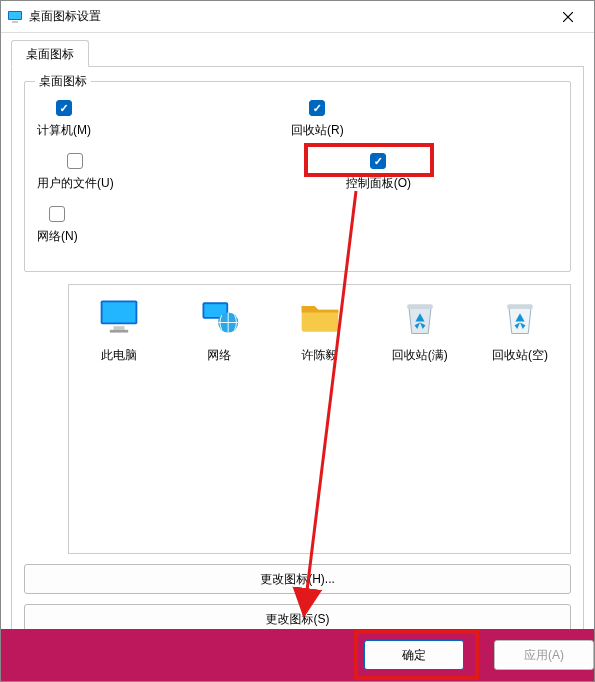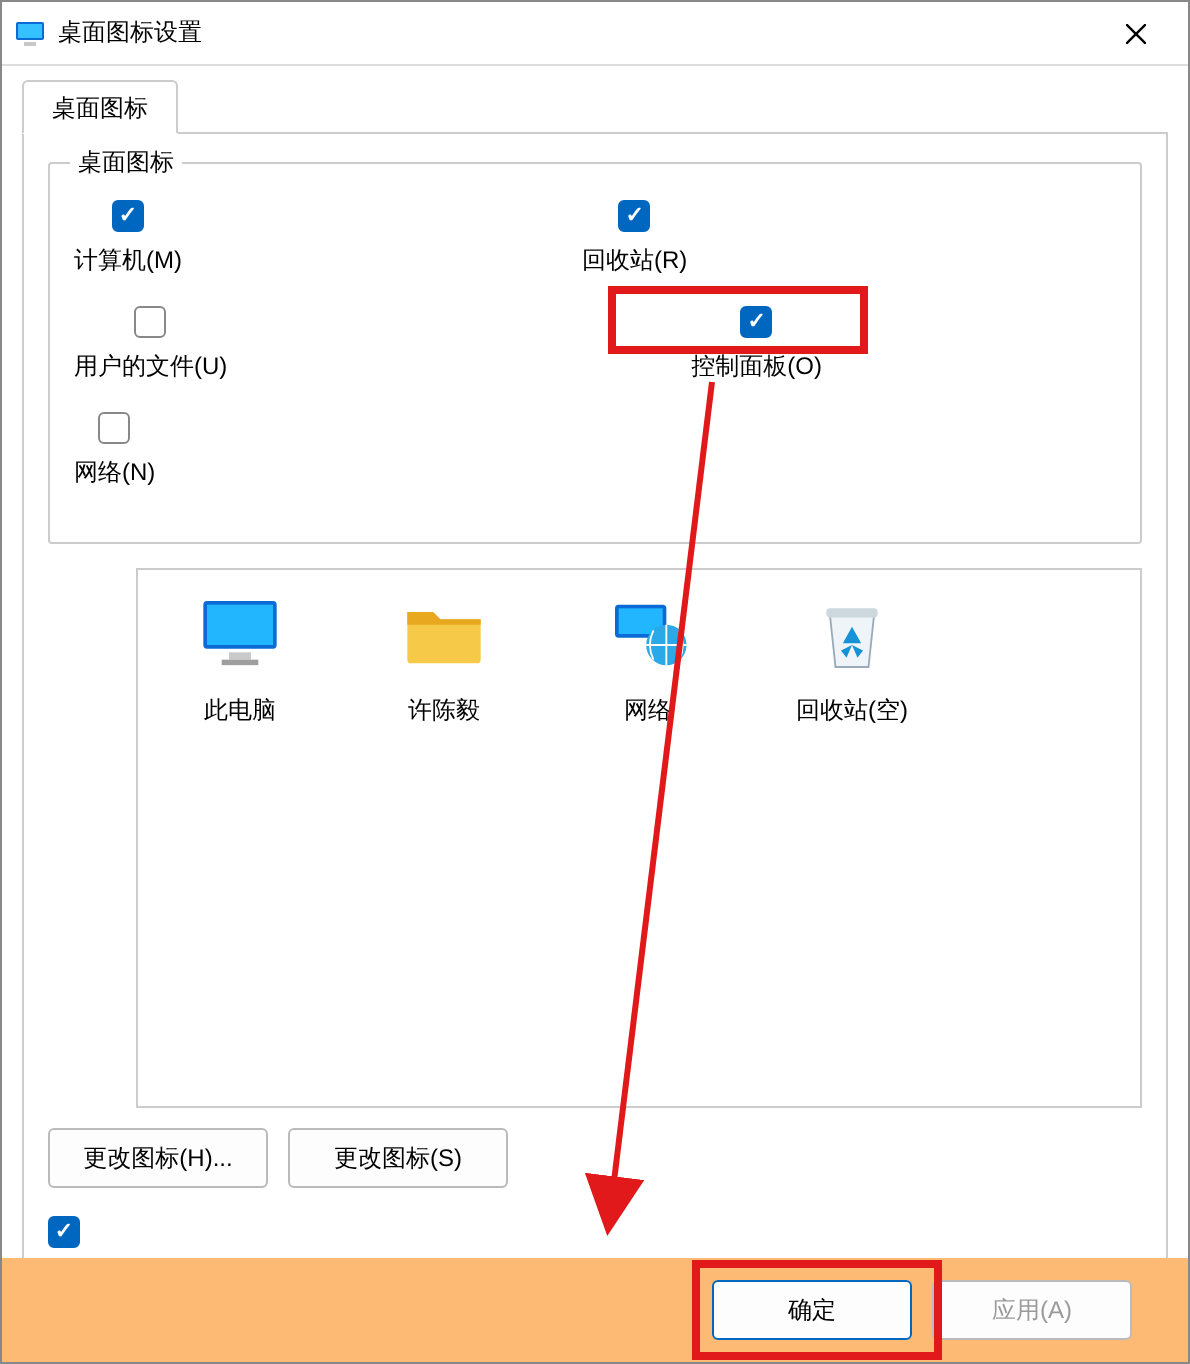--- a/index.html
+++ b/index.html
@@ -141,42 +141,42 @@
     border: 1px solid #bbb;
     border-radius: 3px;
     background: #fdfdfd;
     font-size: 12px;
     display: inline-flex;
     align-items: center;
     justify-content: center;
     min-width: 110px;
   }
   .btn.primary { border-color: #0067c0; }
-  .btn.disabled { color: #9a9a9a; }
-  .btnrow { display: flex; gap: 10px; margin-top: 10px; }
+  .btn.disabled { color: #9a9a9a; margin-left: 20px; }
+  .btnrow { display: flex; gap: 10px; justify-content: flex-end; margin-top: 10px; flex-direction: column; }
 
   .allow-theme {
     margin-top: 14px;
     display: inline-flex;
     align-items: center;
     gap: 6px;
     font-size: 12px;
   }
 
   
   .bottombar {
     position: absolute;
     left: 0; right: 0; bottom: 0;
     height: 52px;
     display: flex;
     justify-content: flex-end;
     align-items: center;
     gap: 10px;
-    padding: 0 28px;
-    background: #fdba74;
+    padding: 0 0;
+    background: #be185d;
   }
   .ok-wrap { position: relative; }
 
   
   .arrow-svg {
     position: absolute;
     top: 0; left: 0;
     width: 595px; height: 682px;
     pointer-events: none;
   }
@@ -252,36 +252,46 @@
           <rect x="6" y="8" width="36" height="22" fill="#21b6ff"></rect>
           <rect x="18" y="34" width="12" height="4" fill="#c9c9c9"></rect>
           <rect x="14" y="38" width="20" height="3" fill="#9e9e9e"></rect>
         </svg>
       </div>
       <div>此电脑</div>
     </div>
     <div class="item">
       <div class="ic">
         <svg viewBox="0 0 48 48" width="44" height="44">
-          <path d="M4 12h14l4 4h22v22a2 2 0 0 1-2 2H6a2 2 0 0 1-2-2z" fill="#f7c948"></path>
-          <path d="M4 12h14l4 4h22v3H4z" fill="#e8a820"></path>
-        </svg>
-      </div>
-      <div>许陈毅</div>
-    </div>
-    <div class="item">
-      <div class="ic">
-        <svg viewBox="0 0 48 48" width="44" height="44">
           <rect x="6" y="8" width="28" height="18" rx="2" fill="#0a6ad6"></rect>
           <rect x="8" y="10" width="24" height="14" fill="#21b6ff"></rect>
           <circle cx="34" cy="30" r="11" fill="#2aa8e8"></circle>
           <path d="M23 30h22M34 19v22M27 22a18 18 0 0 0 0 16M41 22a18 18 0 0 1 0 16" stroke="#fff" stroke-width="1" fill="none"></path>
         </svg>
       </div>
       <div>网络</div>
+    </div>
+    <div class="item">
+      <div class="ic">
+        <svg viewBox="0 0 48 48" width="44" height="44">
+          <path d="M4 12h14l4 4h22v22a2 2 0 0 1-2 2H6a2 2 0 0 1-2-2z" fill="#f7c948"></path>
+          <path d="M4 12h14l4 4h22v3H4z" fill="#e8a820"></path>
+        </svg>
+      </div>
+      <div>许陈毅</div>
+    </div>
+    <div class="item">
+      <div class="ic">
+        <svg viewBox="0 0 48 48" width="44" height="44">
+          <path d="M12 14h24l-3 28H15z" fill="#dfe8ee" stroke="#9ab" stroke-width="1"></path>
+          <rect x="10" y="10" width="28" height="5" rx="2" fill="#cdd7de"></rect>
+          <path d="M24 20l5 9h-10z M18 33l6-3-3 7z M30 33l-6-3 3 7z" fill="#1593d6"></path>
+        </svg>
+      </div>
+      <div>回收站(满)</div>
     </div>
     <div class="item">
       <div class="ic">
         <svg viewBox="0 0 48 48" width="44" height="44">
           <path d="M12 14h24l-3 28H15z" fill="#eef4f8" stroke="#9ab" stroke-width="1"></path>
           <rect x="10" y="10" width="28" height="5" rx="2" fill="#cdd7de"></rect>
           <path d="M24 20l5 9h-10z M18 33l6-3-3 7z M30 33l-6-3 3 7z" fill="#1593d6"></path>
         </svg>
       </div>
       <div>回收站(空)</div>

